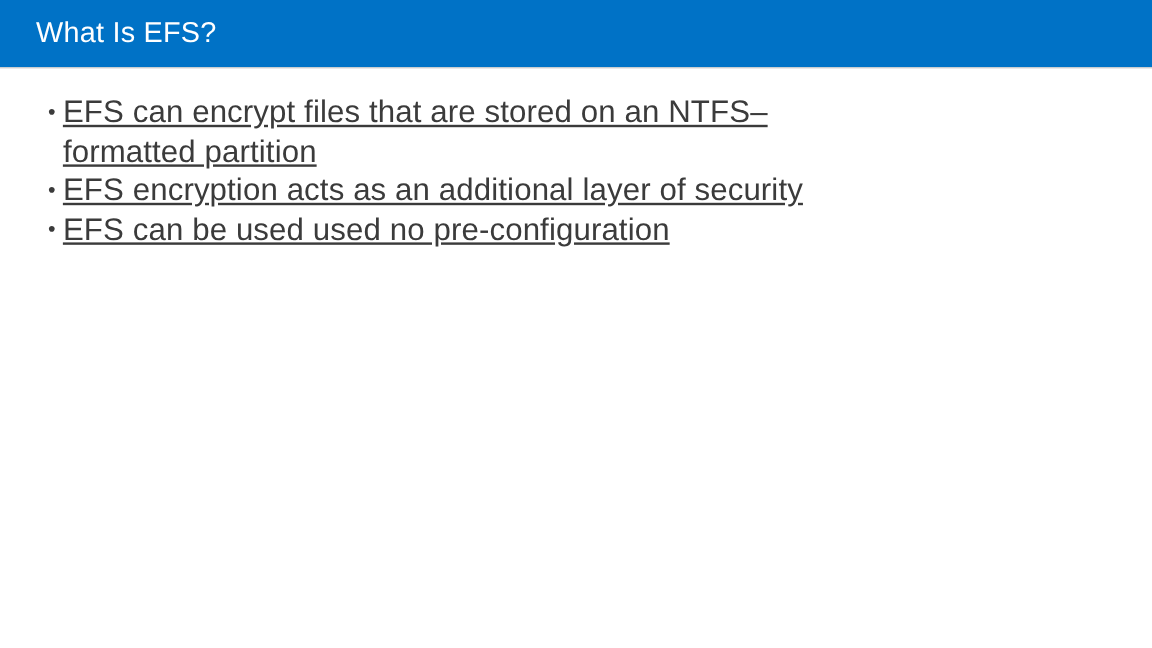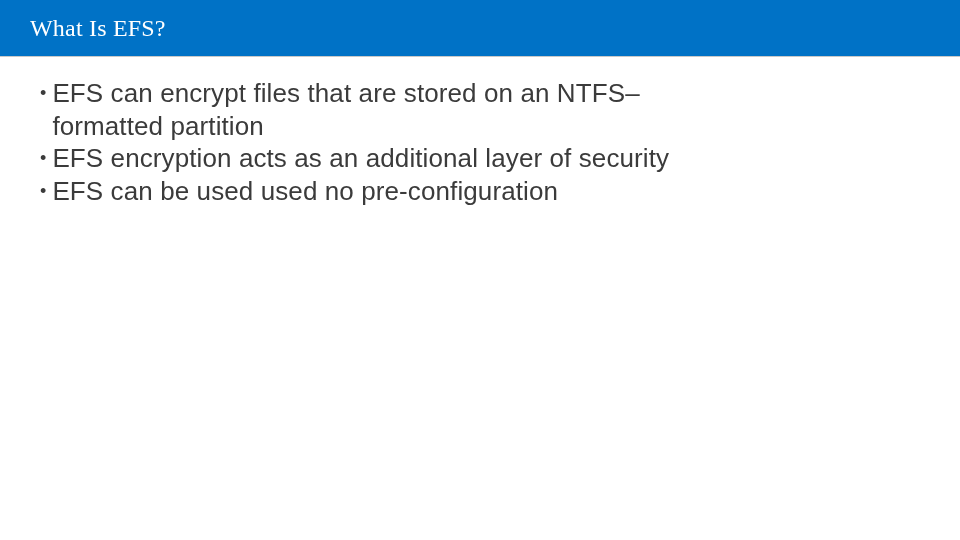--- a/index.html
+++ b/index.html
@@ -5,21 +5,20 @@
   * { margin: 0; padding: 0; box-sizing: border-box; }
   html, body { width: 960px; height: 540px; font-family: "Segoe UI Light", "Segoe UI", Arial, sans-serif; background: #fff; }
   .slide { width: 960px; height: 540px; position: relative; }
   .title-band {
     width: 100%;
     height: 56px;
     background: #0072c6;
     display: flex;
     align-items: center;
     padding-left: 30px;
-    font-family: Liberation Serif, serif;
   }
   .title-text {
     color: #ffffff;
     font-size: 24px;
     font-weight: 300;
     letter-spacing: 0.2px;
   }
   .divider {
     width: 100%;
     height: 1px;
@@ -37,21 +36,21 @@
     line-height: 1.25;
     letter-spacing: 0.1px;
   }
   .bullet-dot {
     flex: 0 0 auto;
     font-size: 18px;
     line-height: 32px;
     margin-right: 6px;
     color: #3b3b3b;
   }
-  .bullet-text { flex: 1 1 auto; }
+  .bullet-text { flex: 1 1 auto; text-decoration: underline; }
   .item1 .bullet-text { max-width: 600px; }
 </style>
 </head>
 <body>
 <div class="slide">
 
   <div class="title-band">
     <div class="title-text">What Is EFS?</div>
   </div>
   <div class="divider"></div>

